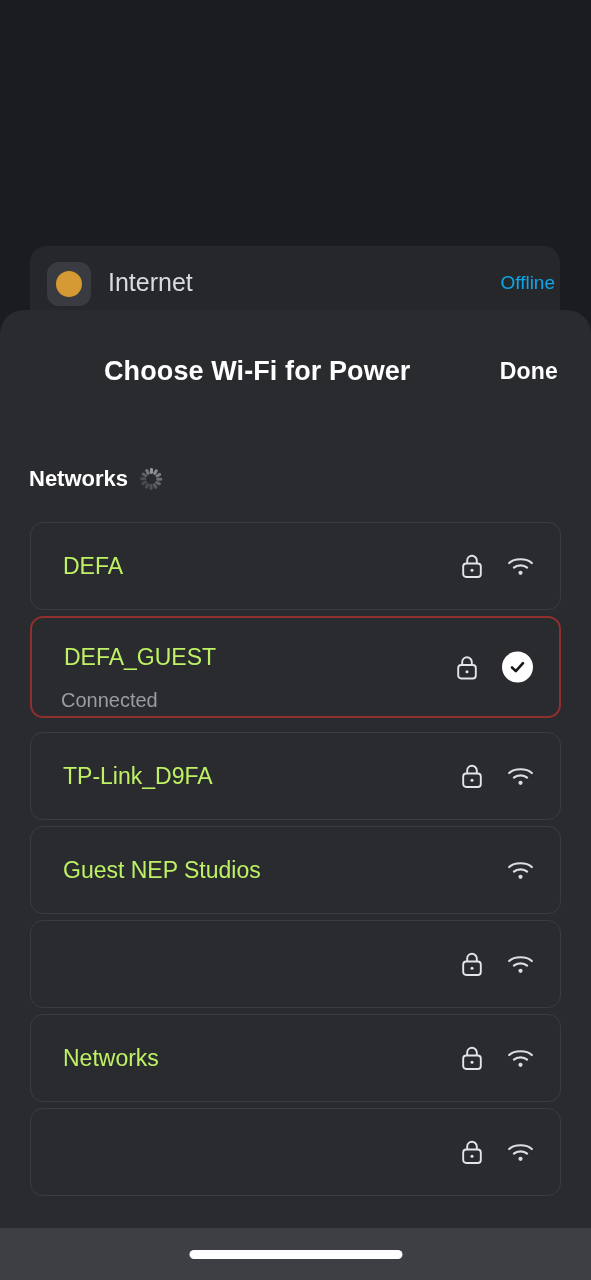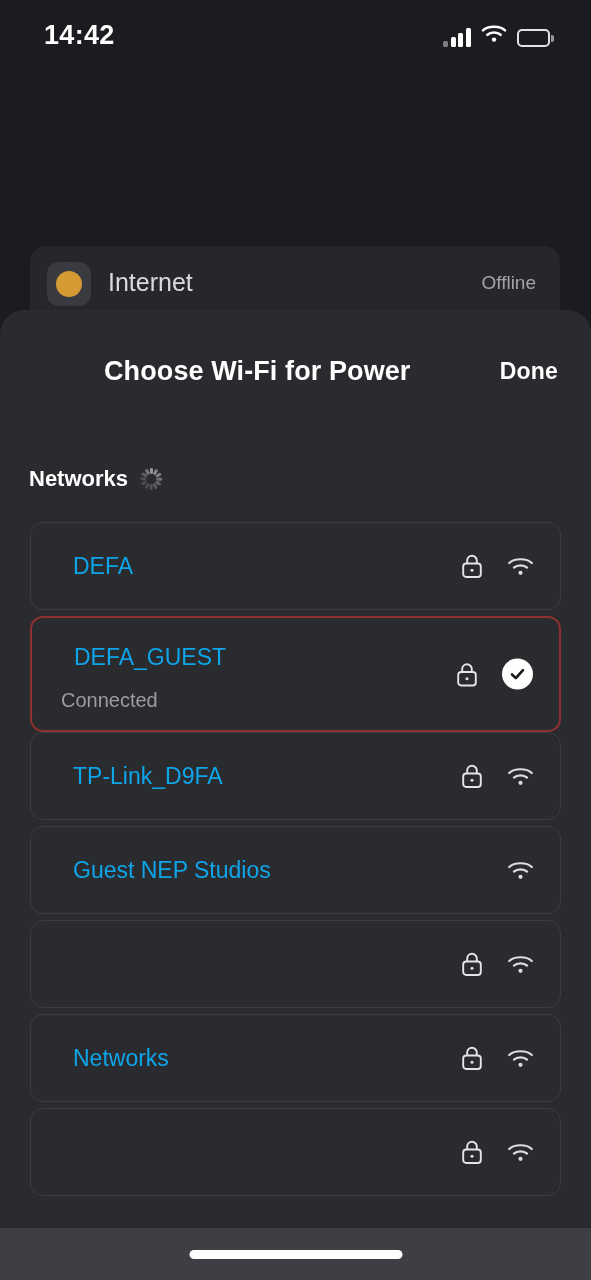--- a/index.html
+++ b/index.html
@@ -110,23 +110,23 @@
     background: #d59a33;
   }
   #internet-label {
     position: absolute;
     left: 78px; top: 22px;
     font-size: 25px;
     color: #d9dadd;
   }
   #internet-status {
     position: absolute;
-    right: 24px; top: 26px;
+    right: 5px; top: 26px;
     font-size: 19px;
-    color: #a3a3a3;
+    color: #0ea5e9;
   }
 
   
   #sheet {
     position: absolute;
     left: 0; top: 310px;
     width: 591px; height: 918px;
     background: #2a2b2f;
     border-radius: 24px 24px 0 0;
     overflow: hidden;
@@ -183,29 +183,29 @@
     position: absolute;
     left: 30px;
     width: 531px; height: 88px;
     border: 1px solid #3b3c42;
     border-radius: 13px;
     background: transparent;
     cursor: pointer;
   }
   .network-row.selected {
     border: 2px solid #8e302e;
-    height: 116px;
+    height: 102px;
   }
   .row-name {
     position: absolute;
-    left: 42px;
+    left: 32px;
     top: 50%;
     transform: translateY(-50%);
     font-size: 23px;
-    color: #0ea5e9;
+    color: #bef264;
     white-space: nowrap;
   }
   .network-row.selected .row-name {
     top: 26px;
     transform: none;
     font-size: 23px;
   }
   .row-sub {
     position: absolute;
     left: 29px; top: 58px;
@@ -247,42 +247,20 @@
     width: 213px; height: 9px;
     border-radius: 5px;
     background: #ffffff;
   }
 </style>
 </head>
 <body>
 
 <div id="screen">
 
-  <div id="status-bar">
-    <div id="status-time">14:42</div>
-    <div id="status-icons">
-      <span class="sig-bars">
-        <i class="b1"></i>
-          <i class="b2"></i>
-          <i class="b3"></i>
-          <i class="b4"></i>
-      </span>
-      <span>
-        <svg class="wifi-status" viewBox="0 0 26 19">
-          <path d="M2 6.4 C7 1.6 19 1.6 24 6.4" fill="none" stroke="#fff" stroke-width="2.6" stroke-linecap="round"></path>
-          <path d="M6.4 10.8 C9.6 7.8 16.4 7.8 19.6 10.8" fill="none" stroke="#fff" stroke-width="2.6" stroke-linecap="round"></path>
-          <circle cx="13" cy="15.6" r="2.2" fill="#fff"></circle>
-        </svg>
-      </span>
-      <span class="battery-wrap">
-        <span class="battery-body"><span class="battery-fill"></span></span>
-        <span class="battery-tip"></span>
-      </span>
-    </div>
-  </div>
 
 
   <div id="internet-card">
     <div id="internet-icon-tile">
       <span id="internet-dot"></span>
     </div>
     <div id="internet-label">Internet</div>
     <div id="internet-status">Offline</div>
   </div>
 

